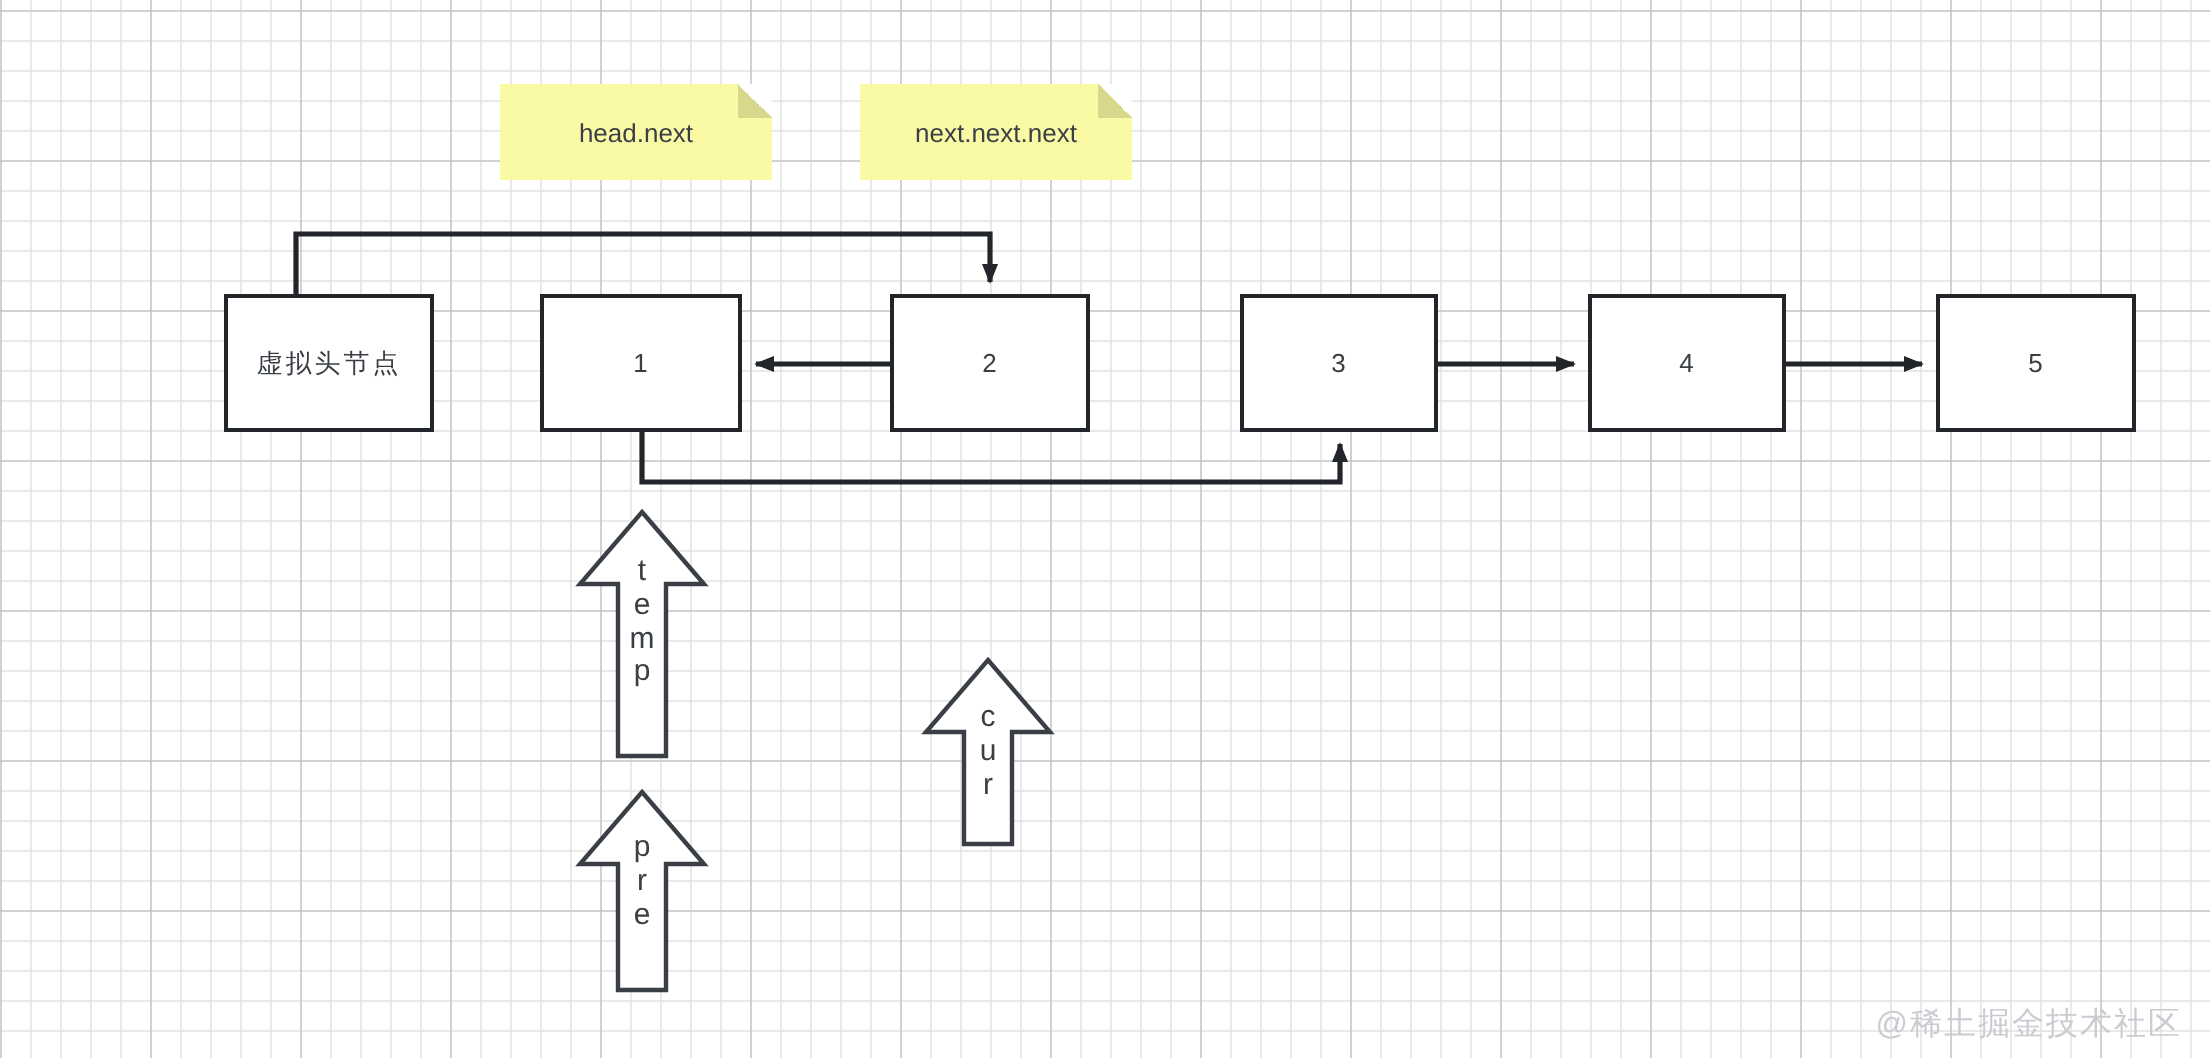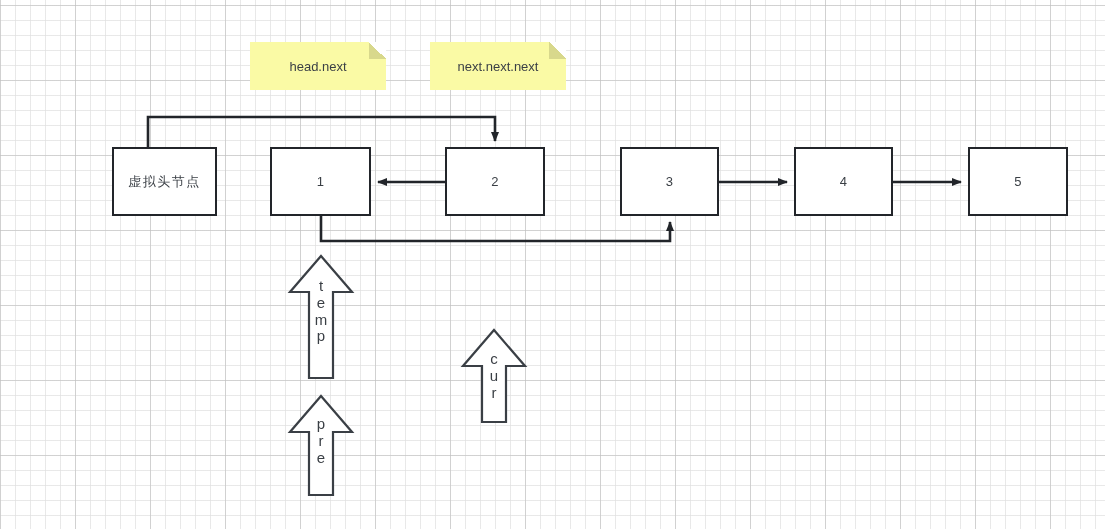--- a/index.html
+++ b/index.html
@@ -184,14 +184,15 @@
   </div>
 
   <div class="block-arrow" style="left:463px; top:351px; width:62px; height:72px;">
     <div class="letters">
         <span>c</span>
         <span>u</span>
         <span>r</span>
       </div>
   </div>
 
+  <div id="watermark">@稀土掘金技术社区</div>
 
 </div>
 
 </body></html>

